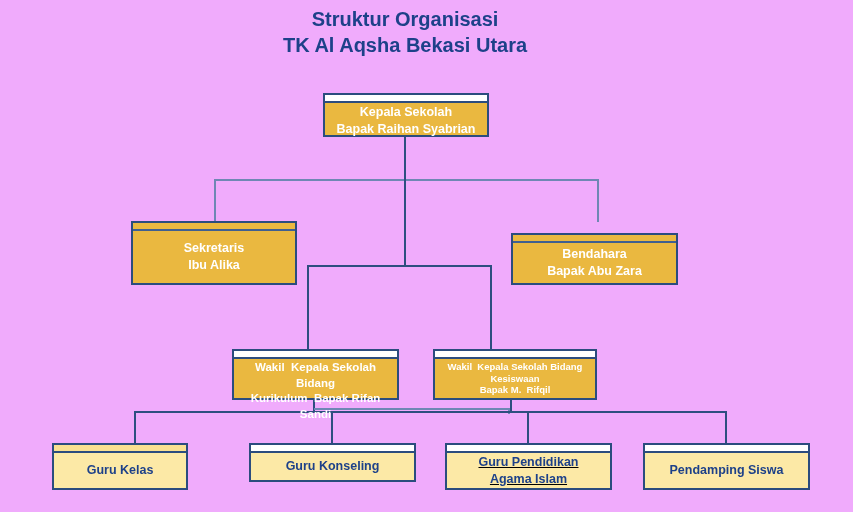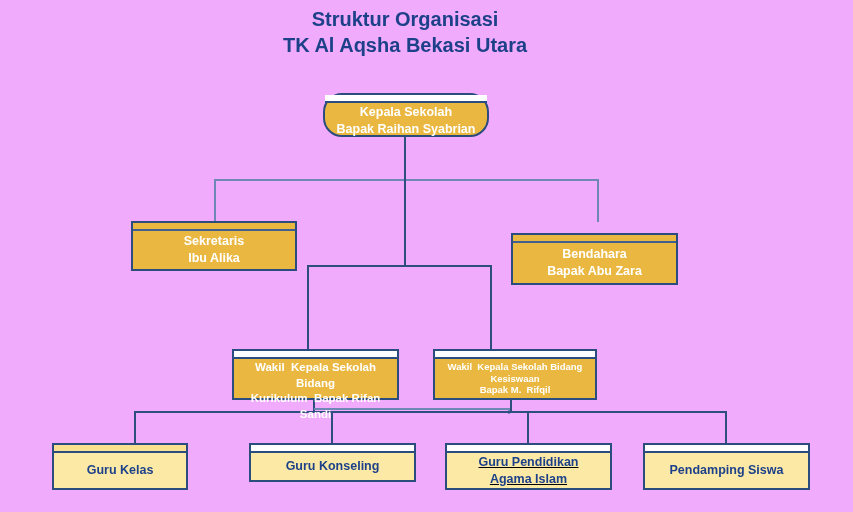--- a/index.html
+++ b/index.html
@@ -78,27 +78,27 @@
   <div class="connector" style="left:313px; top:400px; width:2px; height:13px;"></div>
   <div class="connector" style="left:510px; top:400px; width:2px; height:13px;"></div>
   <div class="connector light" style="left:314px; top:408px; width:196px; height:2px;"></div>
   <div class="connector light" style="left:508px; top:408px; width:2px; height:6px;"></div>
   <div class="connector" style="left:134px; top:411px; width:593px; height:2px;"></div>
   <div class="connector" style="left:134px; top:411px; width:2px; height:33px;"></div>
   <div class="connector" style="left:331px; top:411px; width:2px; height:33px;"></div>
   <div class="connector" style="left:527px; top:411px; width:2px; height:33px;"></div>
   <div class="connector" style="left:725px; top:411px; width:2px; height:33px;"></div>
 
-  <div class="node gold" style="left:323px; top:93px; width:166px; height:44px;border-radius:19px;">
+  <div class="node gold" style="left:323px; top:93px; width:166px; height:44px;">
     <div class="strip"></div>
     <div class="node-body">Kepala Sekolah
 Bapak Raihan Syabrian</div>
   </div>
 
-  <div class="node gold" style="left:131px; top:221px; width:166px; height:50px;">
+  <div class="node gold" style="left:131px; top:221px; width:166px; height:64px;">
     <div class="strip gold-strip"></div>
     <div class="node-body">Sekretaris
 Ibu Alika</div>
   </div>
   <div class="node gold" style="left:511px; top:221px; width:167px; height:52px;margin-top:12px;">
     <div class="strip gold-strip"></div>
     <div class="node-body">Bendahara
 Bapak Abu Zara</div>
   </div>
 

